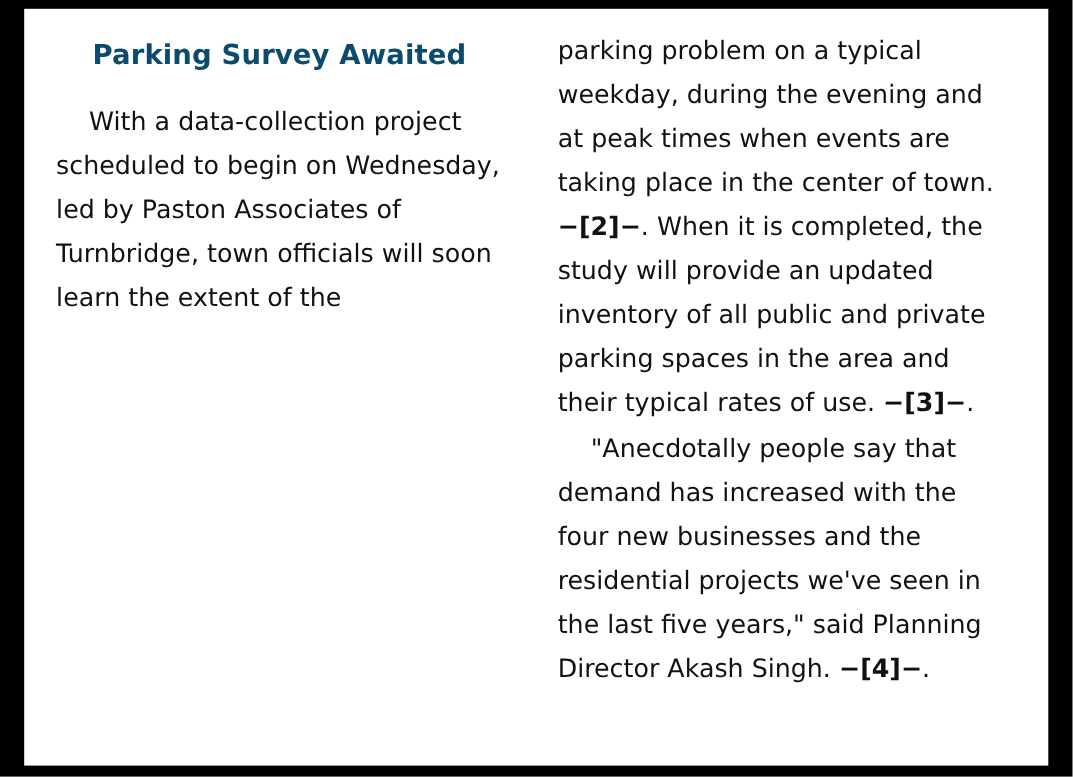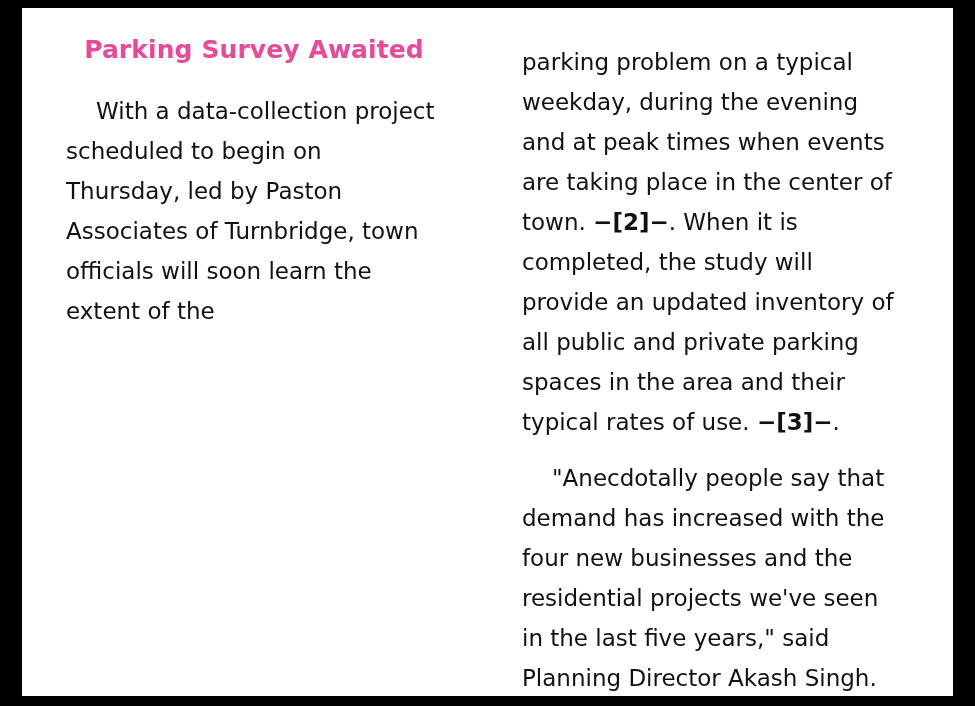--- a/index.html
+++ b/index.html
@@ -31,49 +31,49 @@
   }
   .col {
     width: 408px;
     flex: 0 0 408px;
   }
   .headline {
     font-family: "DejaVu Sans", sans-serif;
     font-weight: bold;
     font-size: 25px;
     line-height: 1.25;
-    color: #ec4899;
+    color: #0c4a6e;
     text-align: center;
     margin: 8px 0 26px 0;
     letter-spacing: 0.1px;
   }
   .para {
     font-family: "DejaVu Sans", sans-serif;
     font-size: 23px;
     line-height: 40px;
     color: #111111;
-    margin: 16px;
+    margin: 1px;
     text-indent: 30px;
   }
   .para.cont {
     text-indent: 0;
   }
   .marker {
     font-weight: bold;
   }
 </style>
 </head>
 <body>
 
 <div class="page">
   <div class="columns">
 
     <div class="col">
       <div class="headline">Parking Survey Awaited</div>
-      <p class="para">With a data-collection project scheduled to begin on Thursday, led by Paston Associates of Turnbridge, town officials will soon learn the extent of the</p>
+      <p class="para">With a data-collection project scheduled to begin on Wednesday, led by Paston Associates of Turnbridge, town officials will soon learn the extent of the</p>
     </div>
 
     <div class="col">
       <p class="para cont">parking problem on a typical weekday, during the evening and at peak times when events are taking place in the center of town. <span class="marker">−[2]−</span>. When it is completed, the study will provide an updated inventory of all public and private parking spaces in the area and their typical rates of use. <span class="marker">−[3]−</span>.</p>
       <p class="para">"Anecdotally people say that demand has increased with the four new businesses and the residential projects we've seen in the last five years," said Planning Director Akash Singh. <span class="marker">−[4]−</span>.</p>
     </div>
 
   </div>
 </div>
 

